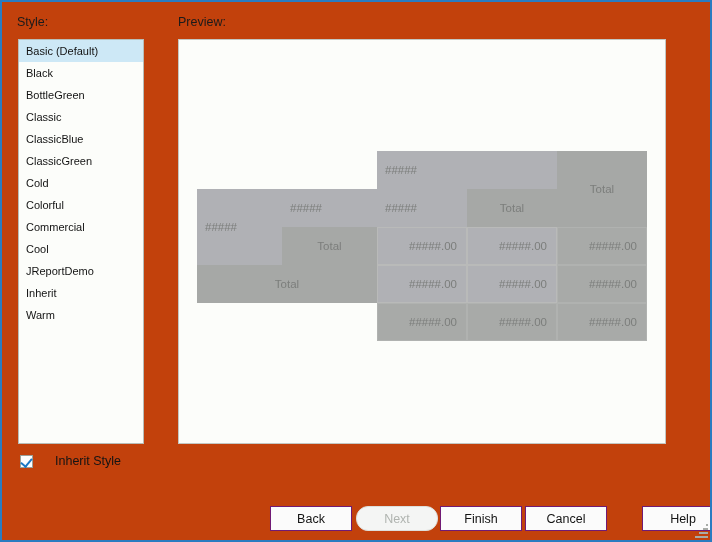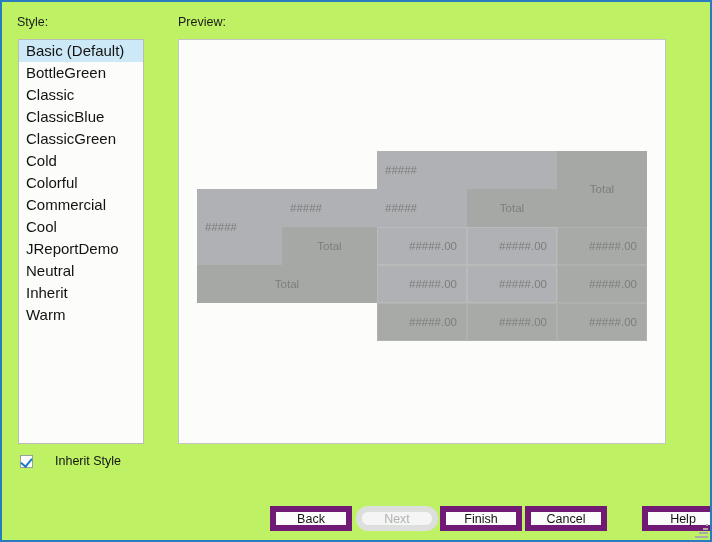--- a/index.html
+++ b/index.html
@@ -8,21 +8,21 @@
     background: #ffffff;
   }
   body {
     font-family: "Liberation Sans", sans-serif;
   }
   #window {
     position: relative;
     width: 712px;
     height: 542px;
     box-sizing: border-box;
-    background: #bef264;
+    background: #c2410c;
     border: 2px solid #2a7cc1;
     overflow: hidden;
   }
 
   
   #style-label {
     position: absolute;
     left: 15px;
     top: 13px;
     font-size: 12.5px;
@@ -36,21 +36,21 @@
     height: 405px;
     background: #fcfdfa;
     border: 1px solid #b8bdb8;
     box-sizing: border-box;
     overflow: hidden;
   }
   .style-item {
     height: 22px;
     line-height: 22px;
     padding-left: 7px;
-    font-size: 15px;
+    font-size: 11px;
     color: #131313;
     white-space: nowrap;
     cursor: default;
   }
   .style-item.selected {
     background: #cde8f6;
   }
 
   
   #inherit-row {
@@ -138,21 +138,21 @@
     width: 708px;
     height: 38px;
   }
   .btn {
     position: absolute;
     top: 4px;
     width: 82px;
     height: 25px;
     box-sizing: border-box;
     background: #fbfbfb;
-    border: 6px solid #701a75;
+    border: 1px solid #701a75;
     font-family: "Liberation Sans", sans-serif;
     font-size: 12.5px;
     color: #141414;
     cursor: default;
     padding: 0;
   }
   .btn.disabled {
     color: #b0b4b0;
     background: #f4f5f4;
     border-color: #dcdfdc;
@@ -180,30 +180,30 @@
 </style>
 </head>
 <body>
 
 <div id="window">
 
   <div id="style-label">Style:</div>
 
   <div id="style-listbox">
     <div class="style-item selected">Basic (Default)</div>
+    <div class="style-item">Black</div>
     <div class="style-item">BottleGreen</div>
     <div class="style-item">Classic</div>
     <div class="style-item">ClassicBlue</div>
     <div class="style-item">ClassicGreen</div>
     <div class="style-item">Cold</div>
     <div class="style-item">Colorful</div>
     <div class="style-item">Commercial</div>
     <div class="style-item">Cool</div>
     <div class="style-item">JReportDemo</div>
-    <div class="style-item">Neutral</div>
     <div class="style-item">Inherit</div>
     <div class="style-item">Warm</div>
   </div>
 
   <div id="inherit-row">
     <span class="checkbox">
       <span class="tick"></span>
     </span>
     <span id="inherit-label">Inherit Style</span>
   </div>

